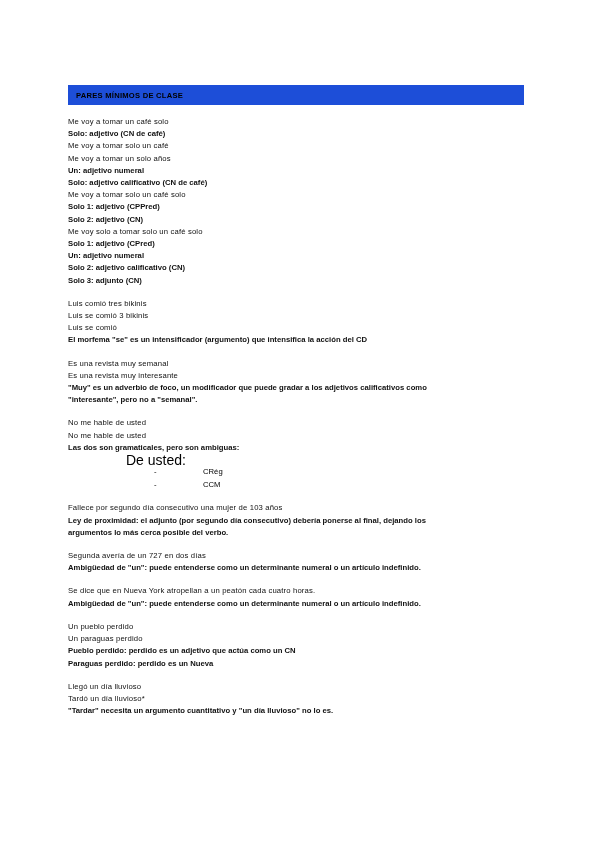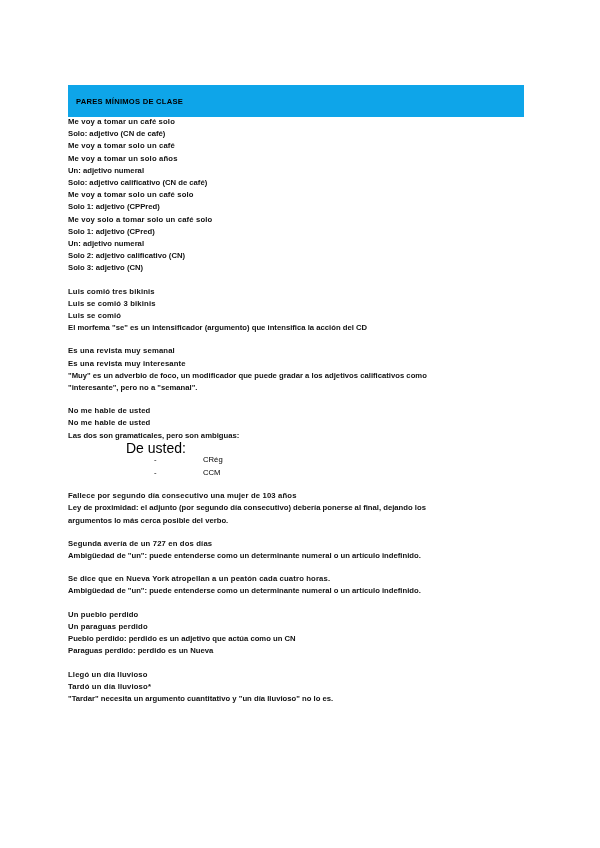--- a/index.html
+++ b/index.html
@@ -19,22 +19,22 @@
     width: 600px;
     height: 848px;
     box-sizing: border-box;
     padding: 0;
   }
   .title-banner {
     position: absolute;
     left: 68px;
     top: 85px;
     width: 456px;
-    height: 32px;
-    background: #0ea5e9;
+    height: 20px;
+    background: #1d4ed8;
     display: flex;
     align-items: center;
   }
   .title-banner .title-text {
     font-size: 7.6px;
     font-weight: bold;
     letter-spacing: 0.25px;
     padding-left: 8px;
     color: #000;
   }
@@ -47,21 +47,21 @@
   .block {
     margin-bottom: 11px;
   }
   .line {
     font-size: 7.7px;
     line-height: 12.2px;
     color: #111;
     white-space: pre-wrap;
   }
   .line.bold {
-    font-weight: bold;
+    font-weight: normal;
     letter-spacing: 0.15px;
   }
   .line.plain {
     font-weight: bold;
   }
   .sub-indent {
     padding-left: 58px;
     font-size: 14px;
     line-height: 12.2px;
   }
@@ -93,25 +93,26 @@
 
     <div class="block">
       <div class="line bold">Me voy a tomar un café solo</div>
       <div class="line plain">Solo: adjetivo (CN de café)</div>
       <div class="line bold">Me voy a tomar solo un café</div>
       <div class="line bold">Me voy a tomar un solo años</div>
       <div class="line plain">Un: adjetivo numeral</div>
       <div class="line plain">Solo: adjetivo calificativo (CN de café)</div>
       <div class="line bold">Me voy a tomar solo un café solo</div>
       <div class="line plain">Solo 1: adjetivo (CPPred)</div>
+      <div class="line plain">Solo 2: adjetivo (CN)</div>
       <div class="line bold">Me voy solo a tomar solo un café solo</div>
       <div class="line plain">Solo 1: adjetivo (CPred)</div>
       <div class="line plain">Un: adjetivo numeral</div>
       <div class="line plain">Solo 2: adjetivo calificativo (CN)</div>
-      <div class="line plain">Solo 3: adjetivo (CN)</div>
+      <div class="line plain">Solo 3: adjunto (CN)</div>
     </div>
 
     <div class="block">
       <div class="line bold">Luis comió tres bikinis</div>
       <div class="line bold">Luis se comió 3 bikinis</div>
       <div class="line bold">Luis se comió</div>
       <div class="line plain">El morfema "se" es un intensificador (argumento) que intensifica la acción del CD</div>
     </div>
 
     <div class="block">

